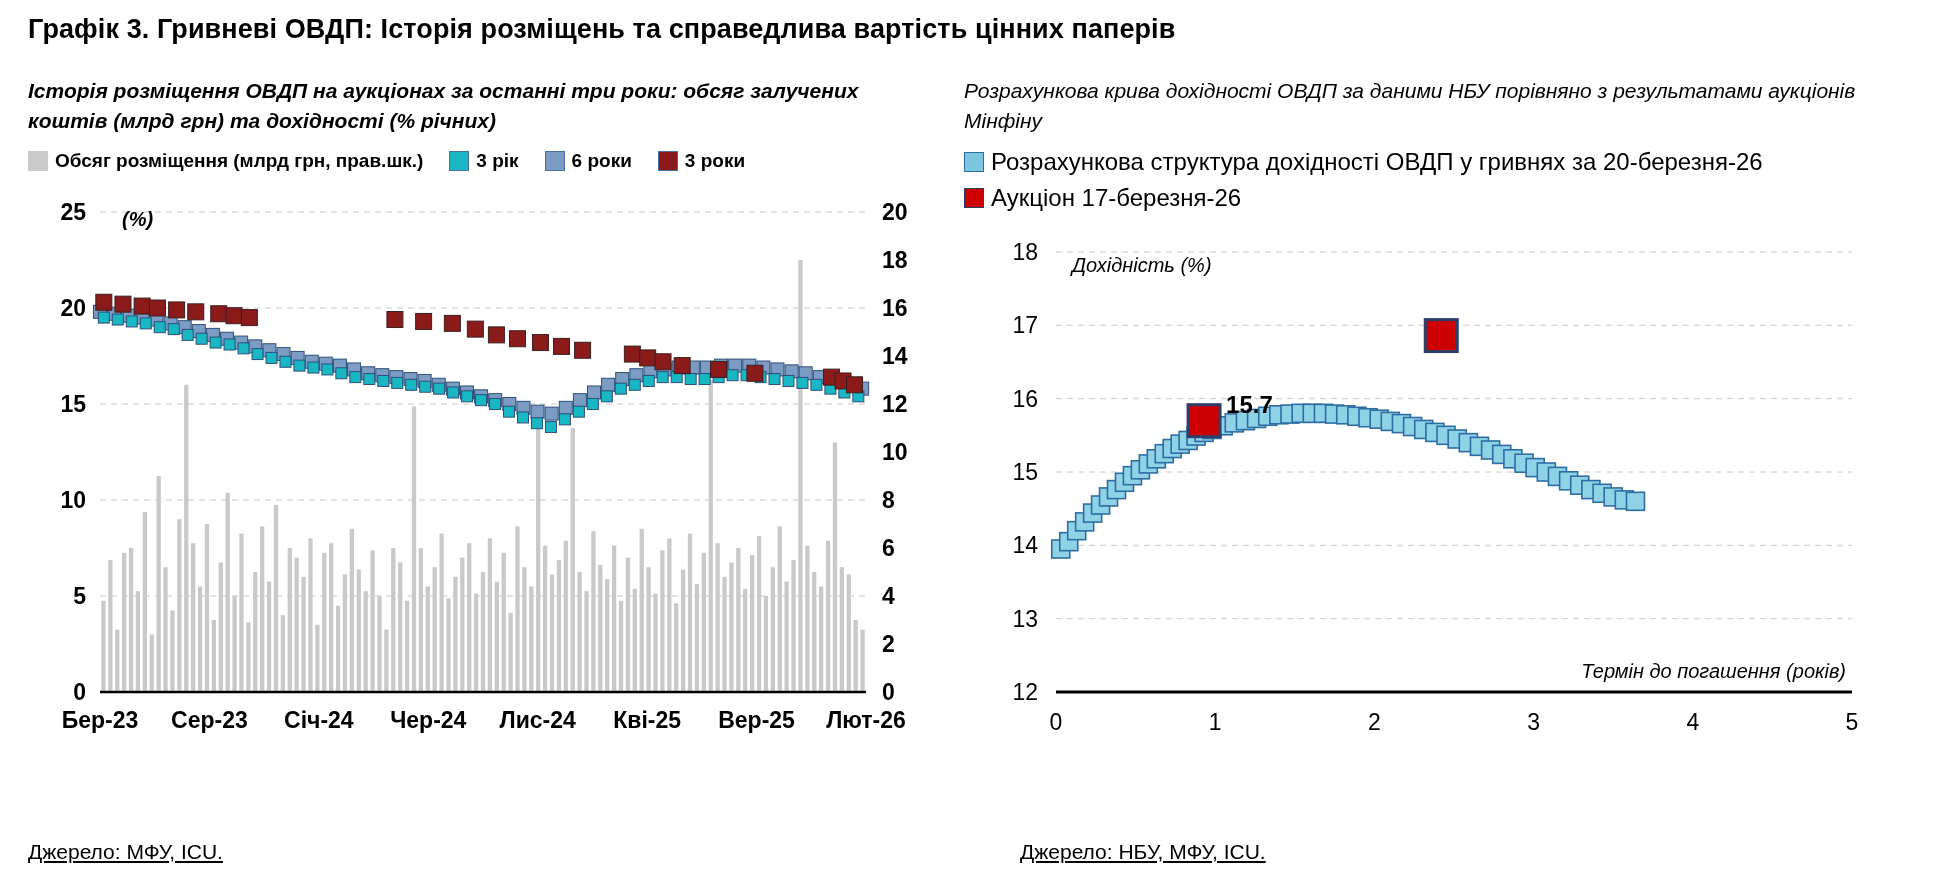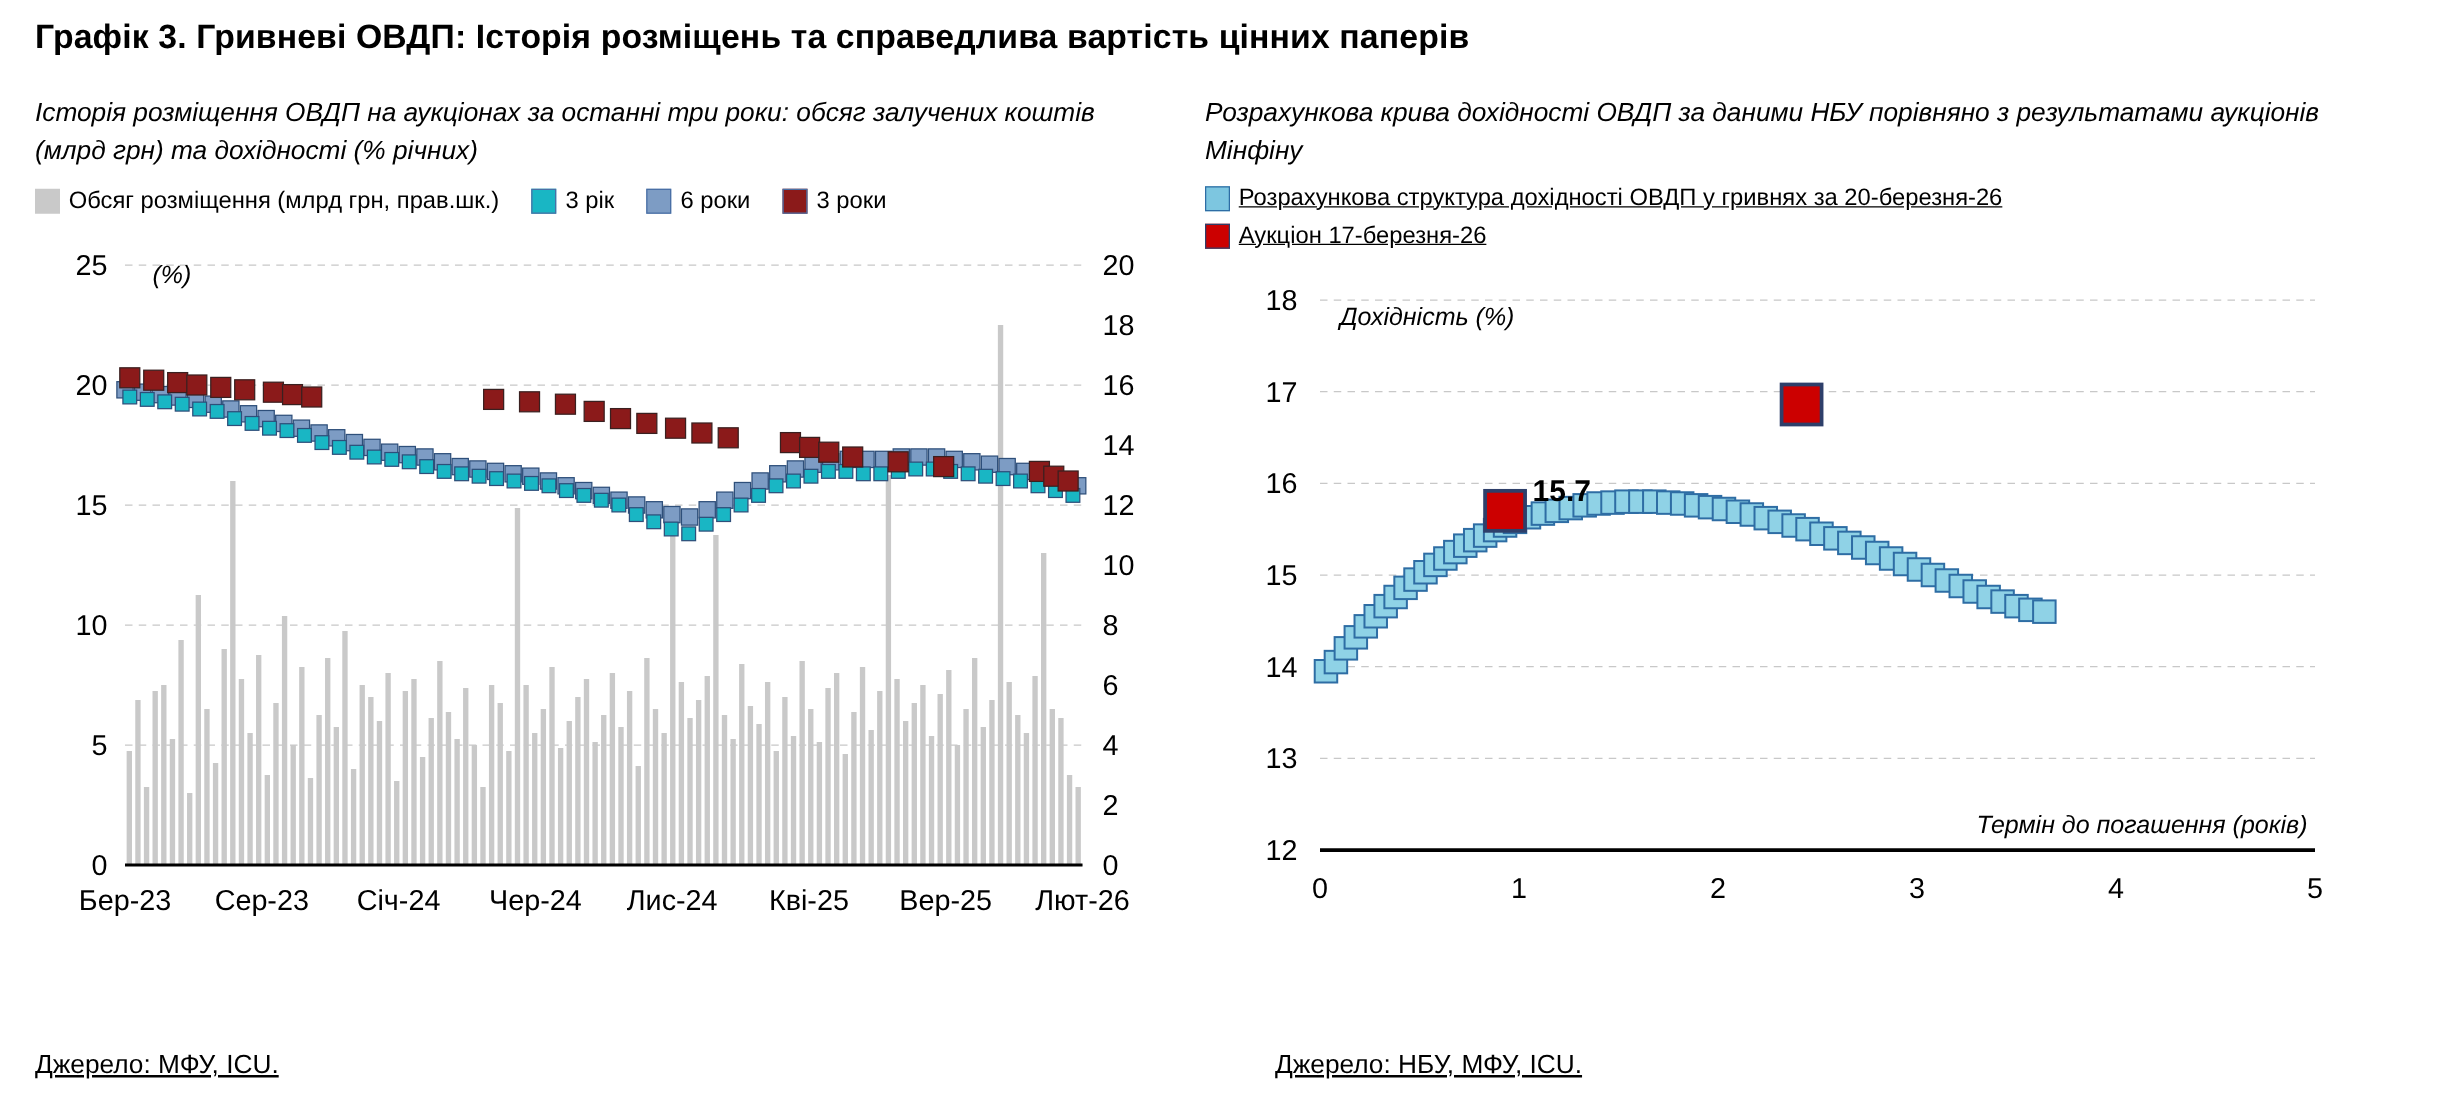--- a/index.html
+++ b/index.html
@@ -26,21 +26,21 @@
     top: 14px;
     font-size: 27px;
     font-weight: bold;
     letter-spacing: 0.1px;
     white-space: nowrap;
   }
   .panel {
     position: absolute;
     top: 76px;
   }
-  .panel-left { left: 28px; width: 950px; }
+  .panel-left { left: 28px; width: 950px; font-weight: bold; }
   .panel-right { left: 964px; width: 920px; }
 
   .subtitle {
     font-size: 21px;
     font-style: italic;
     line-height: 1.42;
     width: 900px;
   }
 
   .legend {
@@ -62,22 +62,21 @@
     height: 20px;
     display: inline-block;
     border: 1px solid #4a6fa5;
     box-sizing: border-box;
   }
   .swatch.plain { border: none; }
 
   .legend-right {
     display: block;
     margin-top: 12px;
-    font-size: 19px;
-    text-decoration: underline;
+    font-size: 24px;
   }
   .legend-right .legend-item { margin-bottom: 8px; }
 
   .plot-wrap { position: relative; }
 
   .source {
     position: absolute;
     font-size: 21px;
     text-decoration: underline;
   }

